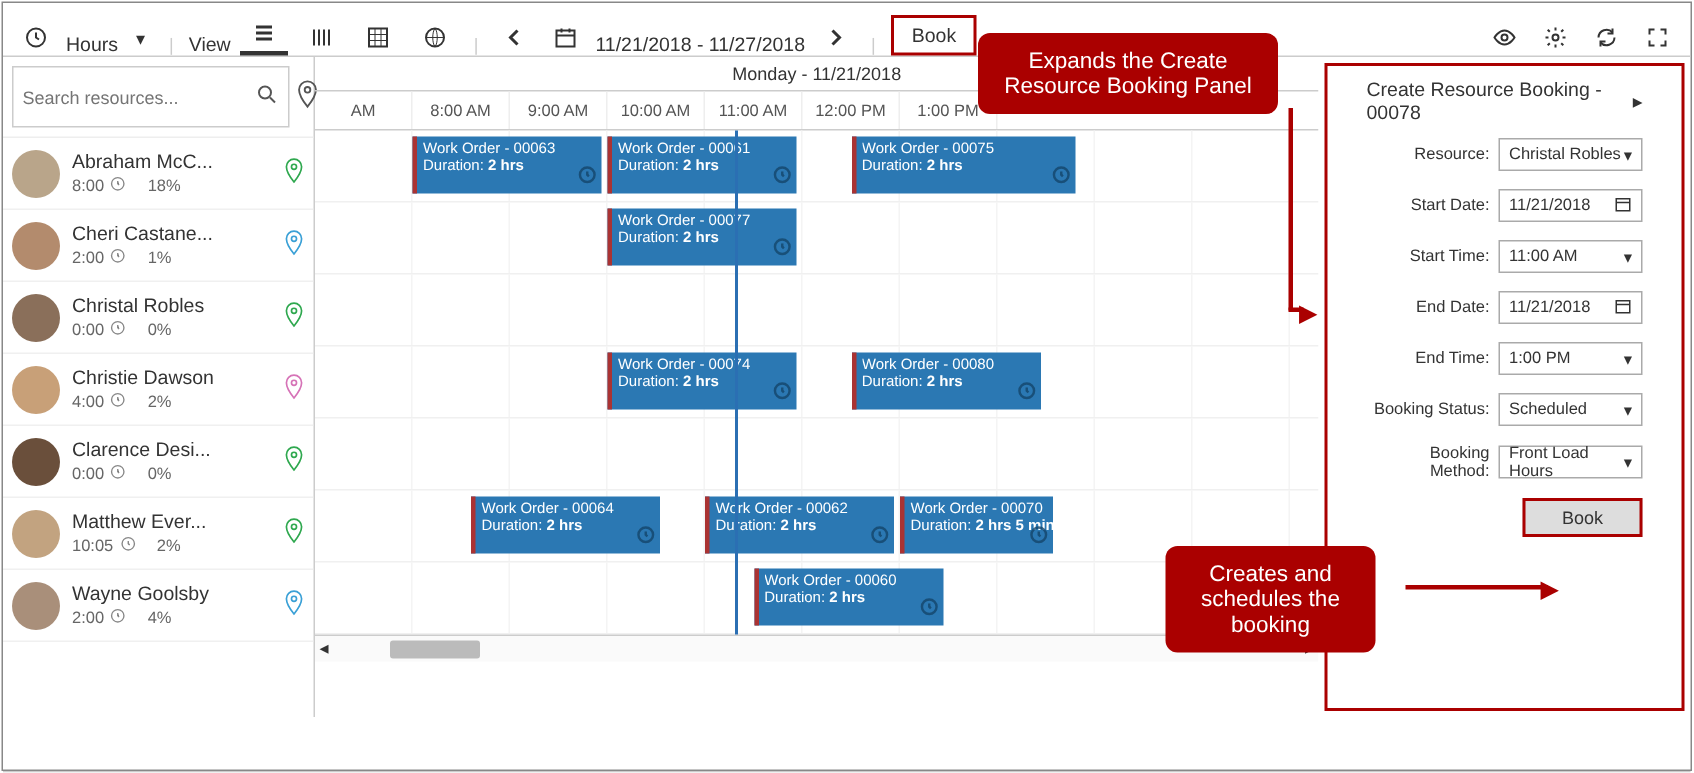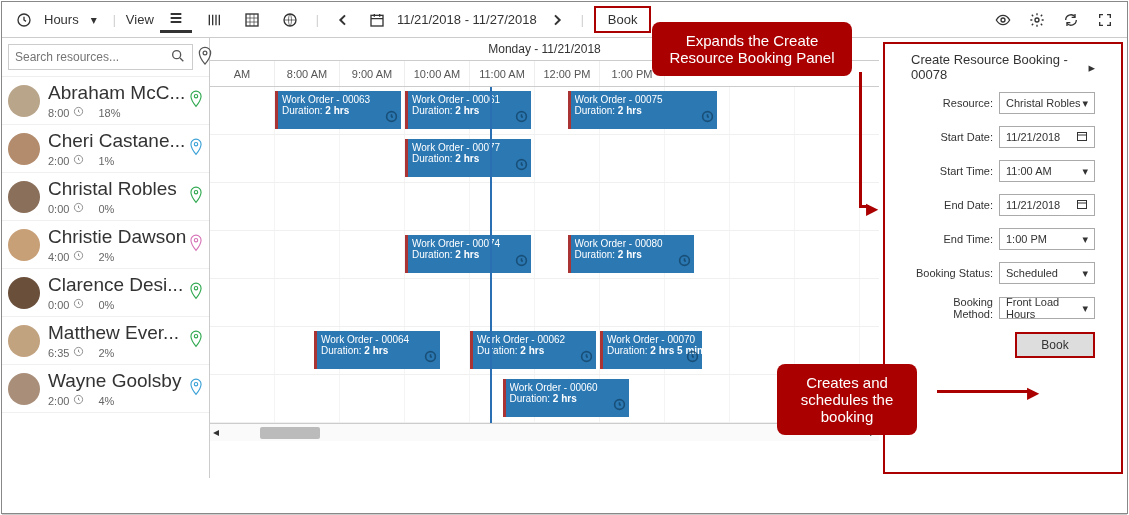--- a/index.html
+++ b/index.html
@@ -1,41 +1,41 @@
 <!DOCTYPE html>
 <html><head>
 <meta charset="utf-8">
 <style>
   * { box-sizing: border-box; margin: 0; padding: 0; font-family: Arial, Helvetica, sans-serif; }
   body { width: 1129px; height: 515px; background: #fff; position: relative; font-size: 12px; color: #333; overflow: hidden; }
   .outer { border: 1px solid #888; width: 1127px; height: 513px; margin: 1px; position: relative; }
 
   
-  .toolbar { height: 36px; border-bottom: 1px solid #ccc; display: flex; align-items: center; padding: 0 8px; gap: 6px; }
+  .toolbar { height: 36px; border-bottom: 1px solid #ccc; display: flex; align-items: flex-end; padding: 0 8px; gap: 6px; }
   .tb-sep { color: #ccc; padding: 0 4px; }
   .tb-btn { cursor: pointer; padding: 4px 6px; display: inline-flex; align-items: center; justify-content: center; }
   .tb-label { font-size: 13px; }
   .tb-spacer { flex: 1; }
   .view-btn { padding: 4px 8px; }
   .view-btn.active { border-bottom: 3px solid #333; }
   .book-top-btn { border: 2px solid #a00; padding: 4px 12px; font-size: 13px; }
 
   
   .main { display: flex; height: 440px; position: relative; }
 
   
   .sidebar { width: 208px; border-right: 1px solid #ccc; display: flex; flex-direction: column; }
   .search-row { display: flex; align-items: center; padding: 6px; gap: 4px; border-bottom: 1px solid #eee; }
-  .search-box { flex: 1; display: flex; align-items: center; border: 1px solid #ccc; height: 26px; padding: 0 6px; }
+  .search-box { flex: 1; display: flex; align-items: center; border: 1px solid #ccc; height: 41px; padding: 0 6px; }
   .search-box input { border: none; flex: 1; outline: none; font-size: 12px; }
   .res-list { flex: 1; overflow: hidden; }
   .res-item { display: flex; align-items: center; height: 48px; padding: 0 6px; border-bottom: 1px solid #f0f0f0; position: relative; }
   .avatar { width: 32px; height: 32px; border-radius: 50%; background: #aaa; margin-right: 8px; flex-shrink: 0; }
   .res-info { flex: 1; overflow: hidden; }
-  .res-name { font-size: 19px; white-space: nowrap; overflow: hidden; text-overflow: ellipsis; }
+  .res-name { font-size: 13px; white-space: nowrap; overflow: hidden; text-overflow: ellipsis; }
   .res-stats { font-size: 11px; color: #666; display: flex; align-items: center; gap: 4px; margin-top: 2px; }
   .pin { width: 14px; flex-shrink: 0; }
 
   
   .grid-wrap { flex: 1; position: relative; overflow: hidden; }
   .day-header { text-align: center; padding: 4px 0; font-size: 12px; border-bottom: 1px solid #ccc; }
   .time-header { display: flex; height: 26px; border-bottom: 1px solid #ccc; }
   .time-header .hcol { width: 65px; flex-shrink: 0; border-right: 1px solid #eee; font-size: 11px; display: flex; align-items: center; justify-content: center; color: #555; }
   .rows { position: relative; }
   .row { height: 48px; border-bottom: 1px solid #f0f0f0; position: relative; }
@@ -259,21 +259,21 @@
     <div class="pin"><svg width="14" height="18" viewBox="0 0 24 32">
                 <path d="M12 2C7 2 3 6 3 11c0 7 9 18 9 18s9-11 9-18c0-5-4-9-9-9z" fill="none" stroke="#2fa84f" stroke-width="2"></path>
                 <circle cx="12" cy="11" r="3" fill="none" stroke="#2fa84f" stroke-width="2"></circle>
               </svg></div>
           </div>
           <div class="res-item">
             <div class="avatar" style="background:#c2a380"></div>
     <div class="res-info">
       <div class="res-name">Matthew Ever...</div>
       <div class="res-stats">
-        <span>6:35</span>
+        <span>10:05</span>
         <span><svg width="11" height="11" viewBox="0 0 24 24">
                     <circle cx="12" cy="12" r="9" fill="none" stroke="#888" stroke-width="2"></circle>
                     <path d="M12 8v4l2 2" stroke="#888" stroke-width="2"></path>
                   </svg></span>
         <span style="margin-left:10px">2%</span>
       </div>
     </div>
     <div class="pin"><svg width="14" height="18" viewBox="0 0 24 32">
                 <path d="M12 2C7 2 3 6 3 11c0 7 9 18 9 18s9-11 9-18c0-5-4-9-9-9z" fill="none" stroke="#2fa84f" stroke-width="2"></path>
                 <circle cx="12" cy="11" r="3" fill="none" stroke="#2fa84f" stroke-width="2"></circle>

